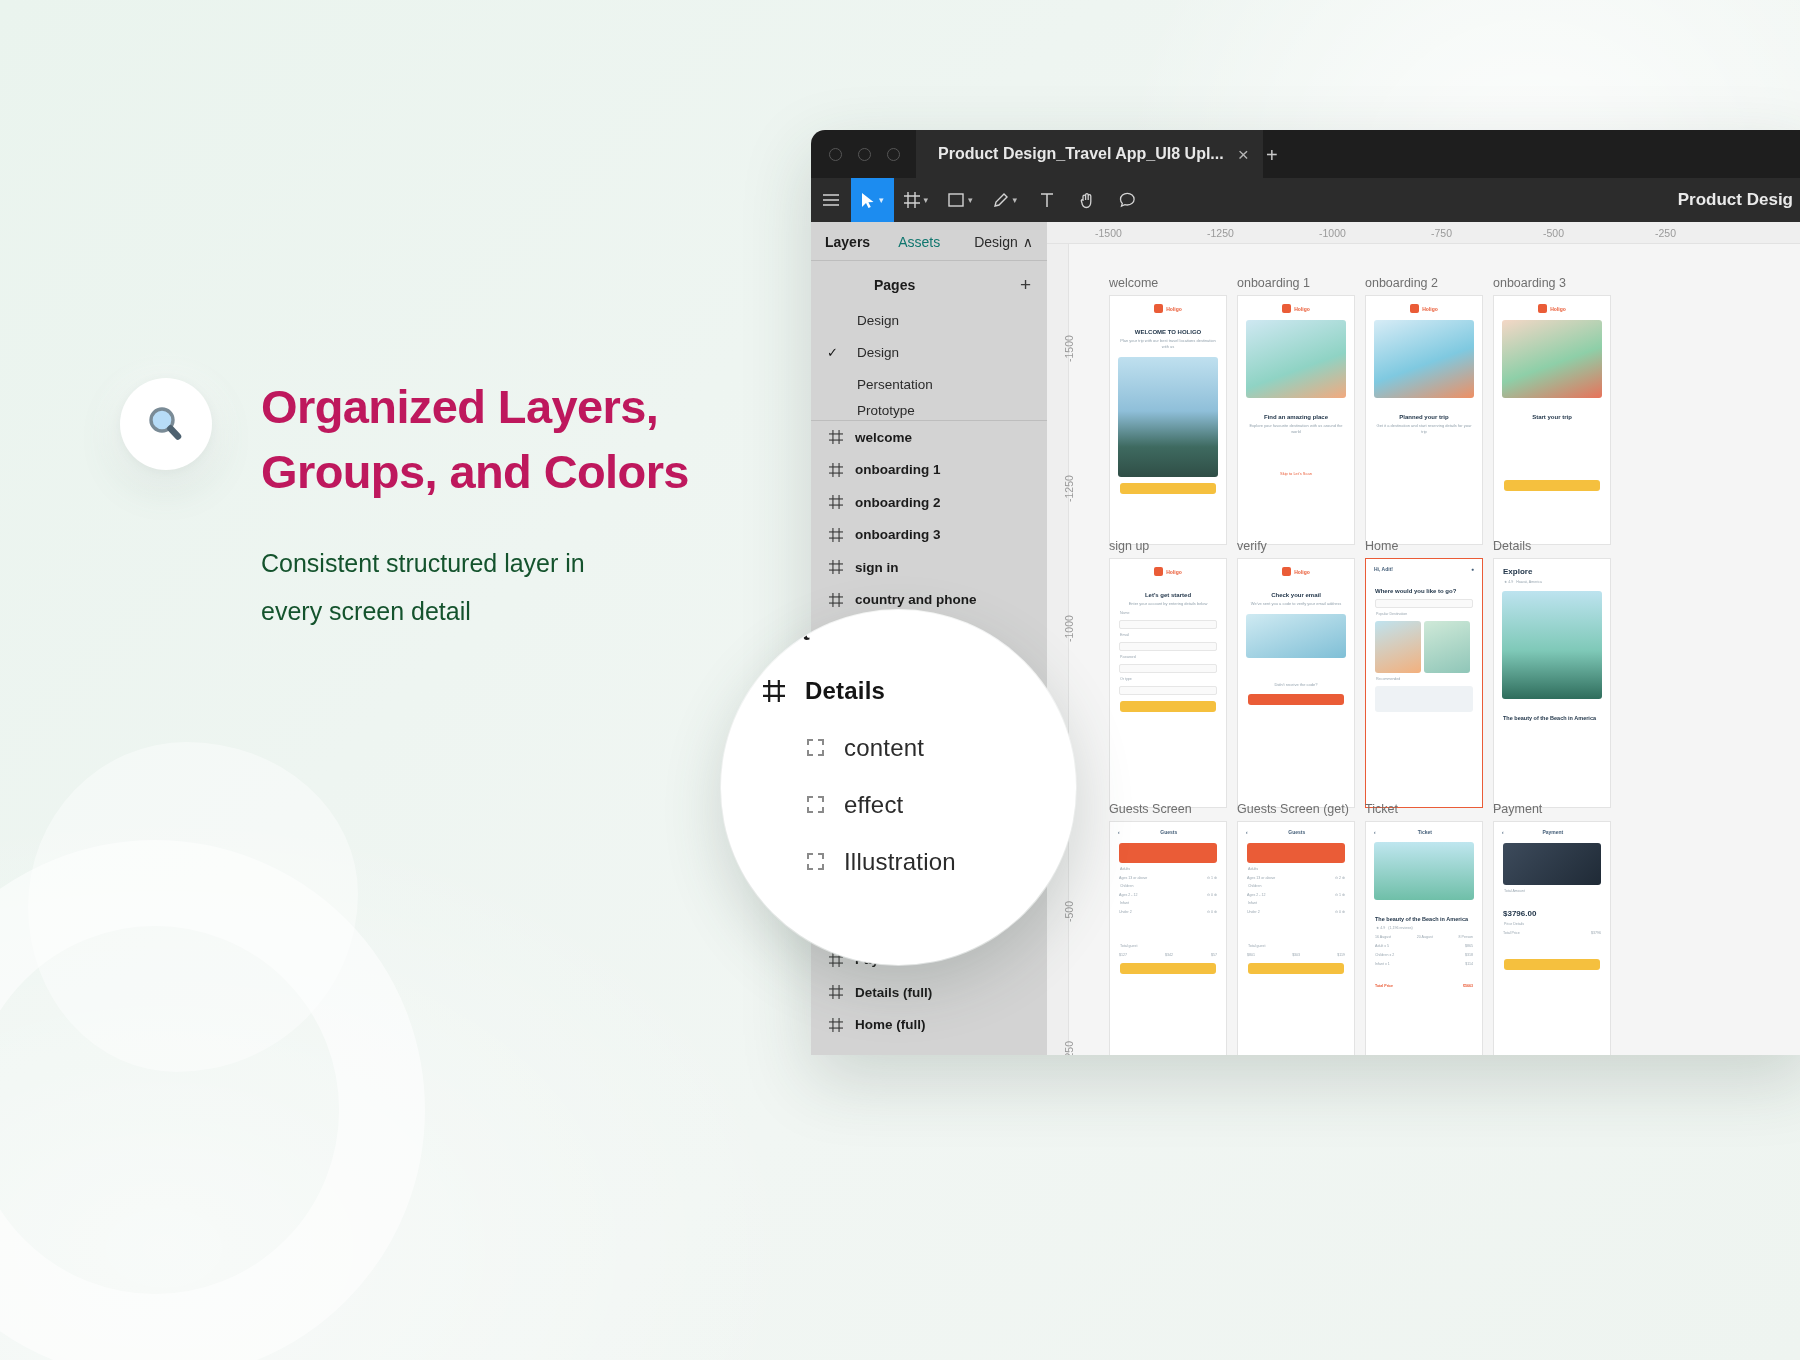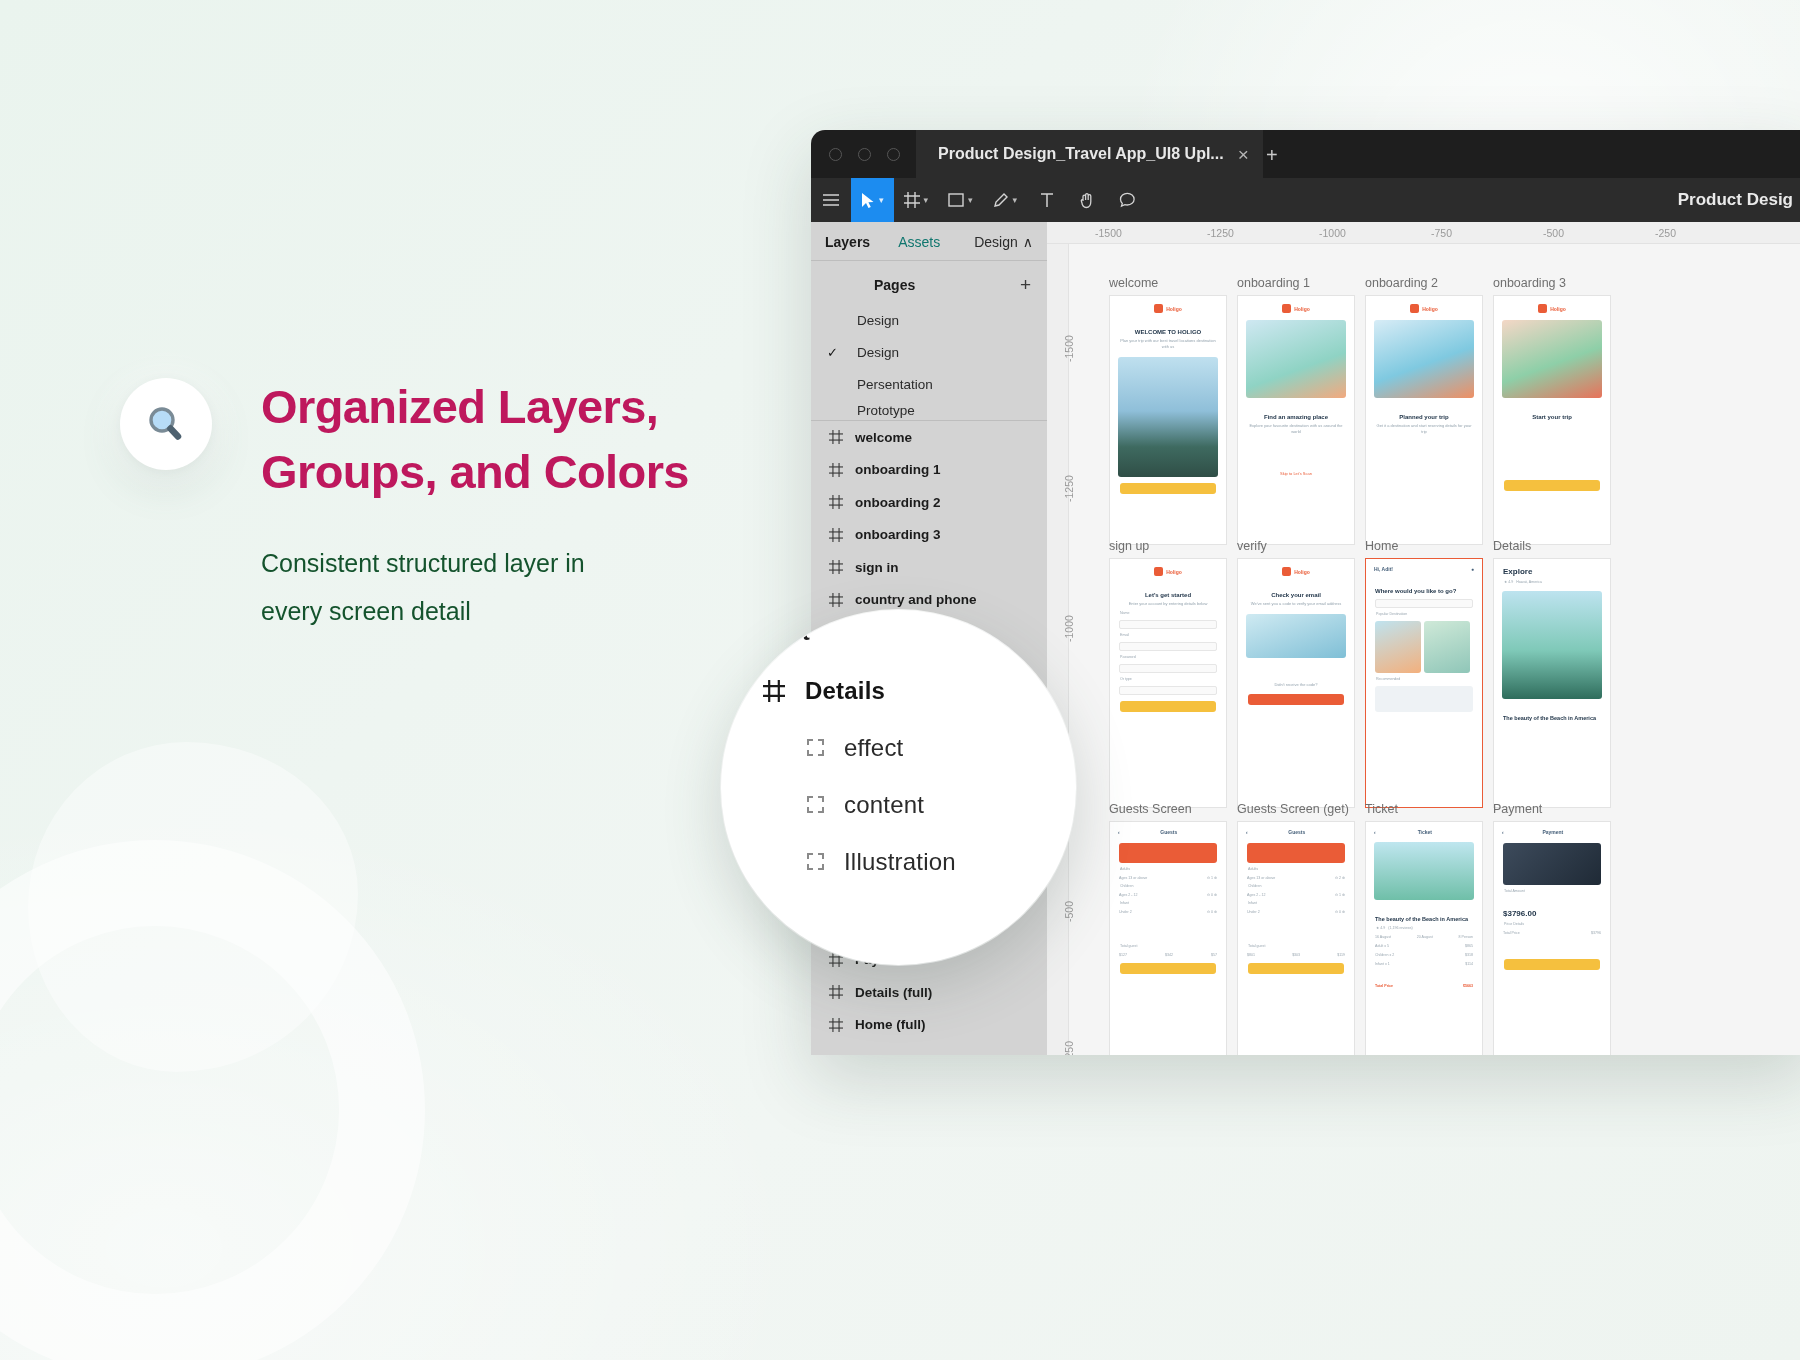--- a/index.html
+++ b/index.html
@@ -744,24 +744,24 @@
             <line x1="4.5" y1="0" x2="4.5" y2="16"></line>
             <line x1="11.5" y1="0" x2="11.5" y2="16"></line>
             <line x1="0" y1="4.5" x2="16" y2="4.5"></line>
             <line x1="0" y1="11.5" x2="16" y2="11.5"></line>
           </g>
       </svg>
       <span class="lbl">Details</span>
     </div>
     <div class="mag-row child">
       <span class="icon-group"></span>
-      <span class="lbl">effect</span>
+      <span class="lbl">content</span>
     </div>
     <div class="mag-row child">
       <span class="icon-group"></span>
-      <span class="lbl">content</span>
+      <span class="lbl">effect</span>
     </div>
     <div class="mag-row child">
       <span class="icon-group"></span>
       <span class="lbl">Illustration</span>
     </div>
   </div>
 </div>
 
 </body></html>

